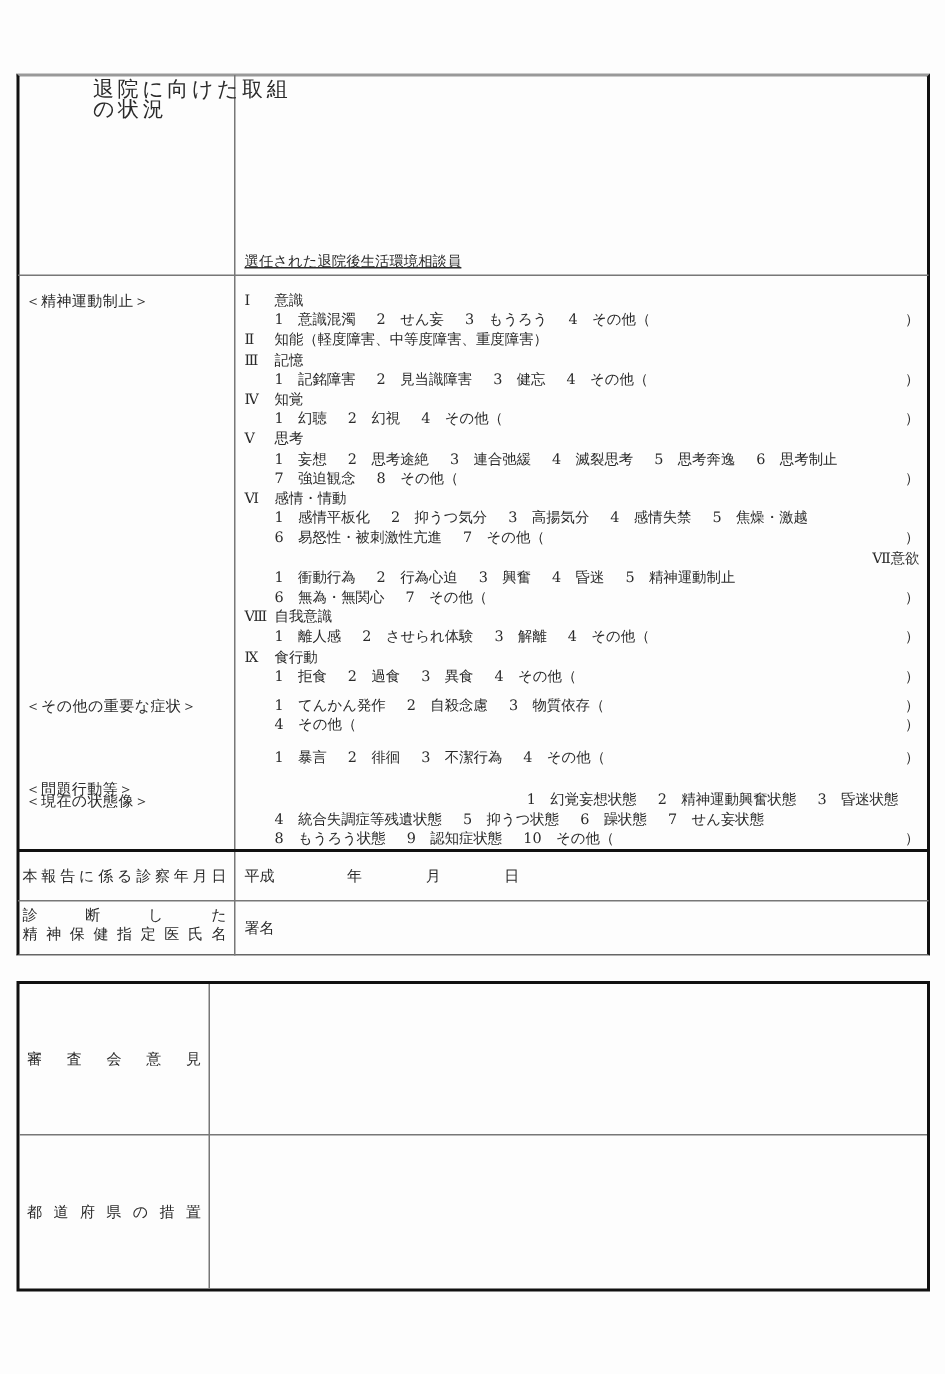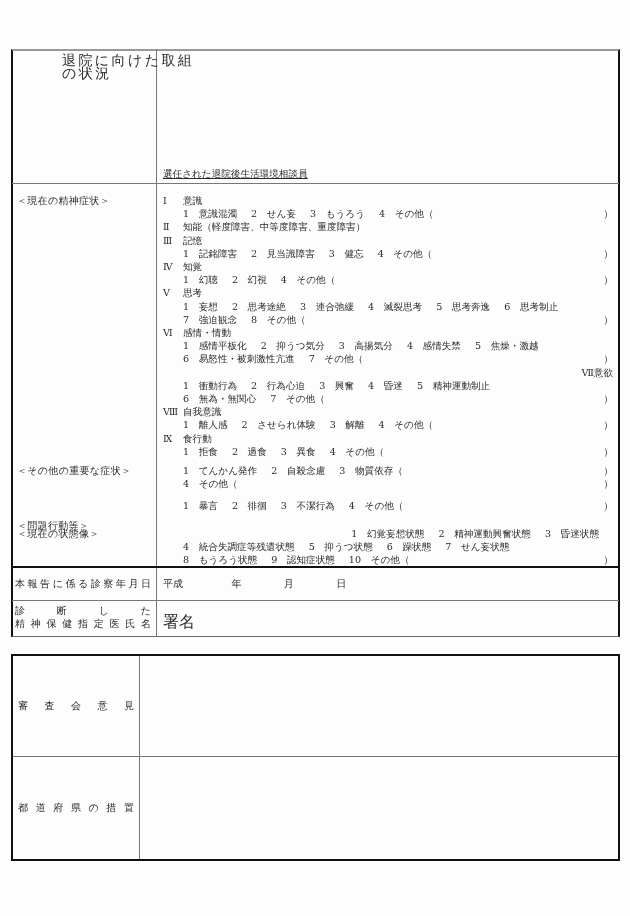--- a/index.html
+++ b/index.html
@@ -29,21 +29,21 @@
 <div class="hline" style="left:12px;top:183px;width:607px;"></div>
 <div class="hthick" style="left:12px;top:566px;width:607px;"></div>
 <div class="hline" style="left:12px;top:600px;width:607px;"></div>
 
 <div class="lbl" style="left:14px;top:54px;width:140px;">
   <div>退院に向けた取組の状況</div>
 </div>
 <div class="abs" style="left:158px;top:51px;width:460px;height:131px;"></div>
 <div class="abs" style="left:163px;top:168px;font-size:9.6px;text-decoration:underline;">選任された退院後生活環境相談員</div>
 
-<div class="sec" style="top:194px;">＜現在の精神症状＞</div>
+<div class="sec" style="top:194px;">＜精神運動制止＞</div>
 <div class="sec" style="top:464px;">＜その他の重要な症状＞</div>
 <div class="sec" style="top:519px;">＜問題行動等＞</div>
 <div class="sec" style="top:527px;">＜現在の状態像＞</div>
 
 <div id="symptomLines">
     <div class="line" style="top: 194px;"><span class="roman">Ⅰ</span><span>意識</span></div>
     <div class="line" style="top: 207.2px;"><span class="ind"></span><span class="it">1　意識混濁</span><span class="it">2　せん妄</span><span class="it">3　もうろう</span><span class="it">4　その他（</span><span class="rp">）</span></div>
     <div class="line" style="top: 220.4px;"><span class="roman">Ⅱ</span><span>知能（軽度障害、中等度障害、重度障害）</span></div>
     <div class="line" style="top: 233.6px;"><span class="roman">Ⅲ</span><span>記憶</span></div>
     <div class="line" style="top: 246.8px;"><span class="ind"></span><span class="it">1　記銘障害</span><span class="it">2　見当識障害</span><span class="it">3　健忘</span><span class="it">4　その他（</span><span class="rp">）</span></div>
@@ -105,21 +105,21 @@
       <span>神</span>
       <span>保</span>
       <span>健</span>
       <span>指</span>
       <span>定</span>
       <span>医</span>
       <span>氏</span>
       <span>名</span>
     </div>
 </div>
-<div class="abs" style="left:163px;top:612px;font-size:16px;">署名</div>
+<div class="abs" style="left:163px;top:612px;font-size:10px;">署名</div>
 <div class="abs" style="left:190px;top:603px;width:425px;height:32px;"></div>
 
 <div class="t2"></div>
 <div class="vdiv" style="left:139px;top:656px;height:203px;"></div>
 <div class="hline" style="left:13px;top:756px;width:605px;"></div>
 <div class="abs spread" style="left:18px;top:699px;width:116px;font-size:10px;" id="committeeLbl">
     <span>審</span>
     <span>査</span>
     <span>会</span>
     <span>意</span>

